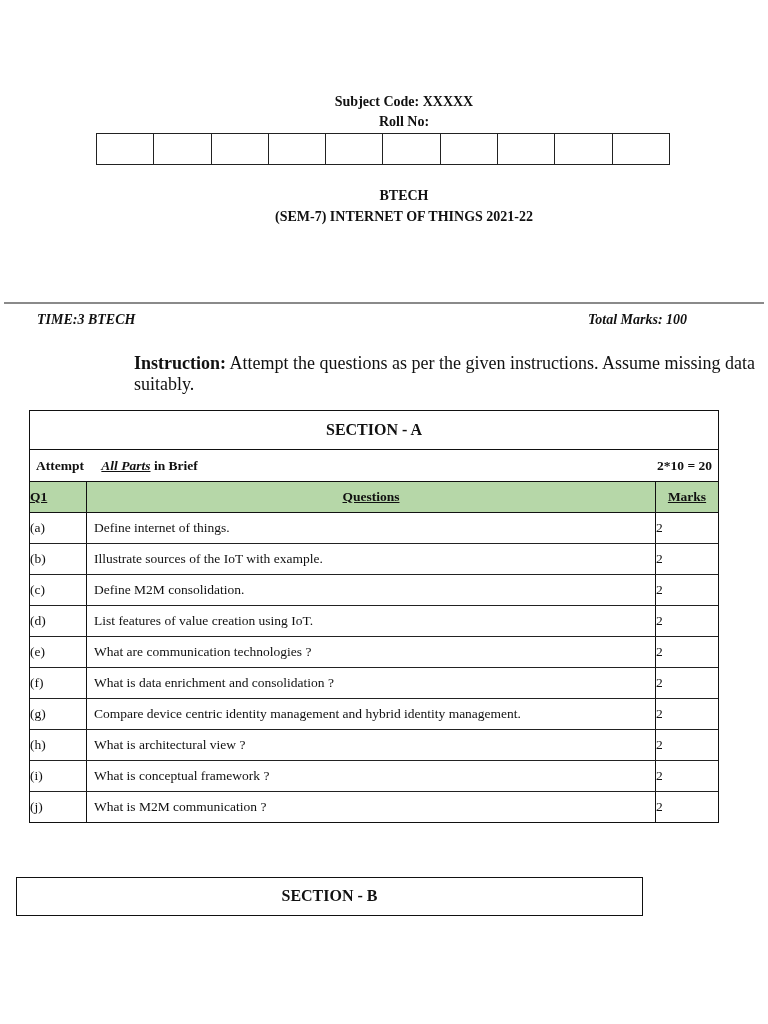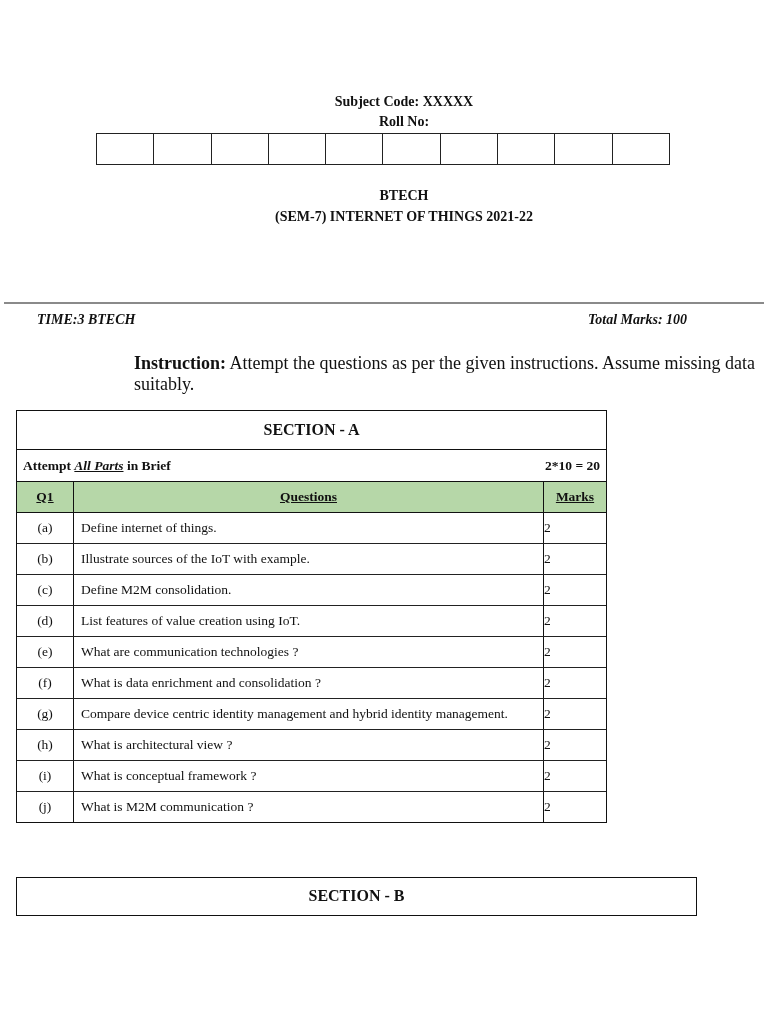--- a/index.html
+++ b/index.html
@@ -19,37 +19,37 @@
   #roll-boxes .cell:last-child { border-right: none; }
   #degree { top: 188px; }
   #course-title { top: 209px; }
   #rule { position: absolute; left: 4px; top: 302px; width: 760px; height: 2px; background: #8a8a8a; }
   #time { left: 37px; top: 312px; font-size: 14px; font-style: italic; font-weight: bold; }
   #total { left: 588px; top: 312px; font-size: 14px; font-style: italic; font-weight: bold; }
   #instruction { left: 134px; top: 353px; font-size: 18px; }
   #instruction b { font-weight: bold; }
 
   #sec-a {
-    position: absolute; left: 16px; top: 410px; width: 591px;
+    position: absolute; left: 29px; top: 410px; width: 690px;
     border: 1.5px solid #111; box-sizing: border-box;
   }
   .sec-title { height: 38px; line-height: 38px; text-align: center; font-weight: bold; font-size: 16px; border-bottom: 1.5px solid #111; }
   .attempt-row { height: 31px; line-height: 31px; font-size: 13.5px; font-weight: bold; padding: 0 6px; display: flex; justify-content: space-between; border-bottom: 1.5px solid #111; }
-  .attempt-row u i { font-style: italic; }
+  .attempt-row u i { font-style: italic; margin-left: 14px; }
   table { border-collapse: collapse; width: 100%; font-size: 13.5px; }
   th, td { border-bottom: 1px solid #222; height: 30px; padding: 0; }
   tr:last-child td { border-bottom: none; }
   th { background: #b6d7a8; font-weight: bold; text-decoration: underline; height: 30px; border-bottom: 1.5px solid #111; }
-  .c1 { width: 56px; text-align: center; border-right: 1.5px solid #111; }
+  .c1 { width: 56px; text-align: left; border-right: 1.5px solid #111; }
   .c2 { text-align: left; padding-left: 7px; border-right: 1.5px solid #111; margin-top: 14px; }
   th.c2 { text-align: center; padding-left: 0; }
   .c3 { width: 62px; }
 
   #sec-b {
-    position: absolute; left: 16px; top: 877px; width: 681px; height: 39px;
+    position: absolute; left: 16px; top: 877px; width: 627px; height: 39px;
     border: 1.5px solid #111; box-sizing: border-box;
     line-height: 36px; text-align: center; font-weight: bold; font-size: 16px;
   }
 </style>
 </head>
 <body>
 
 <div class="abs center-text" id="subject-code">Subject Code: XXXXX</div>
 <div class="abs center-text" id="roll-label">Roll No:</div>
 <div id="roll-boxes">

